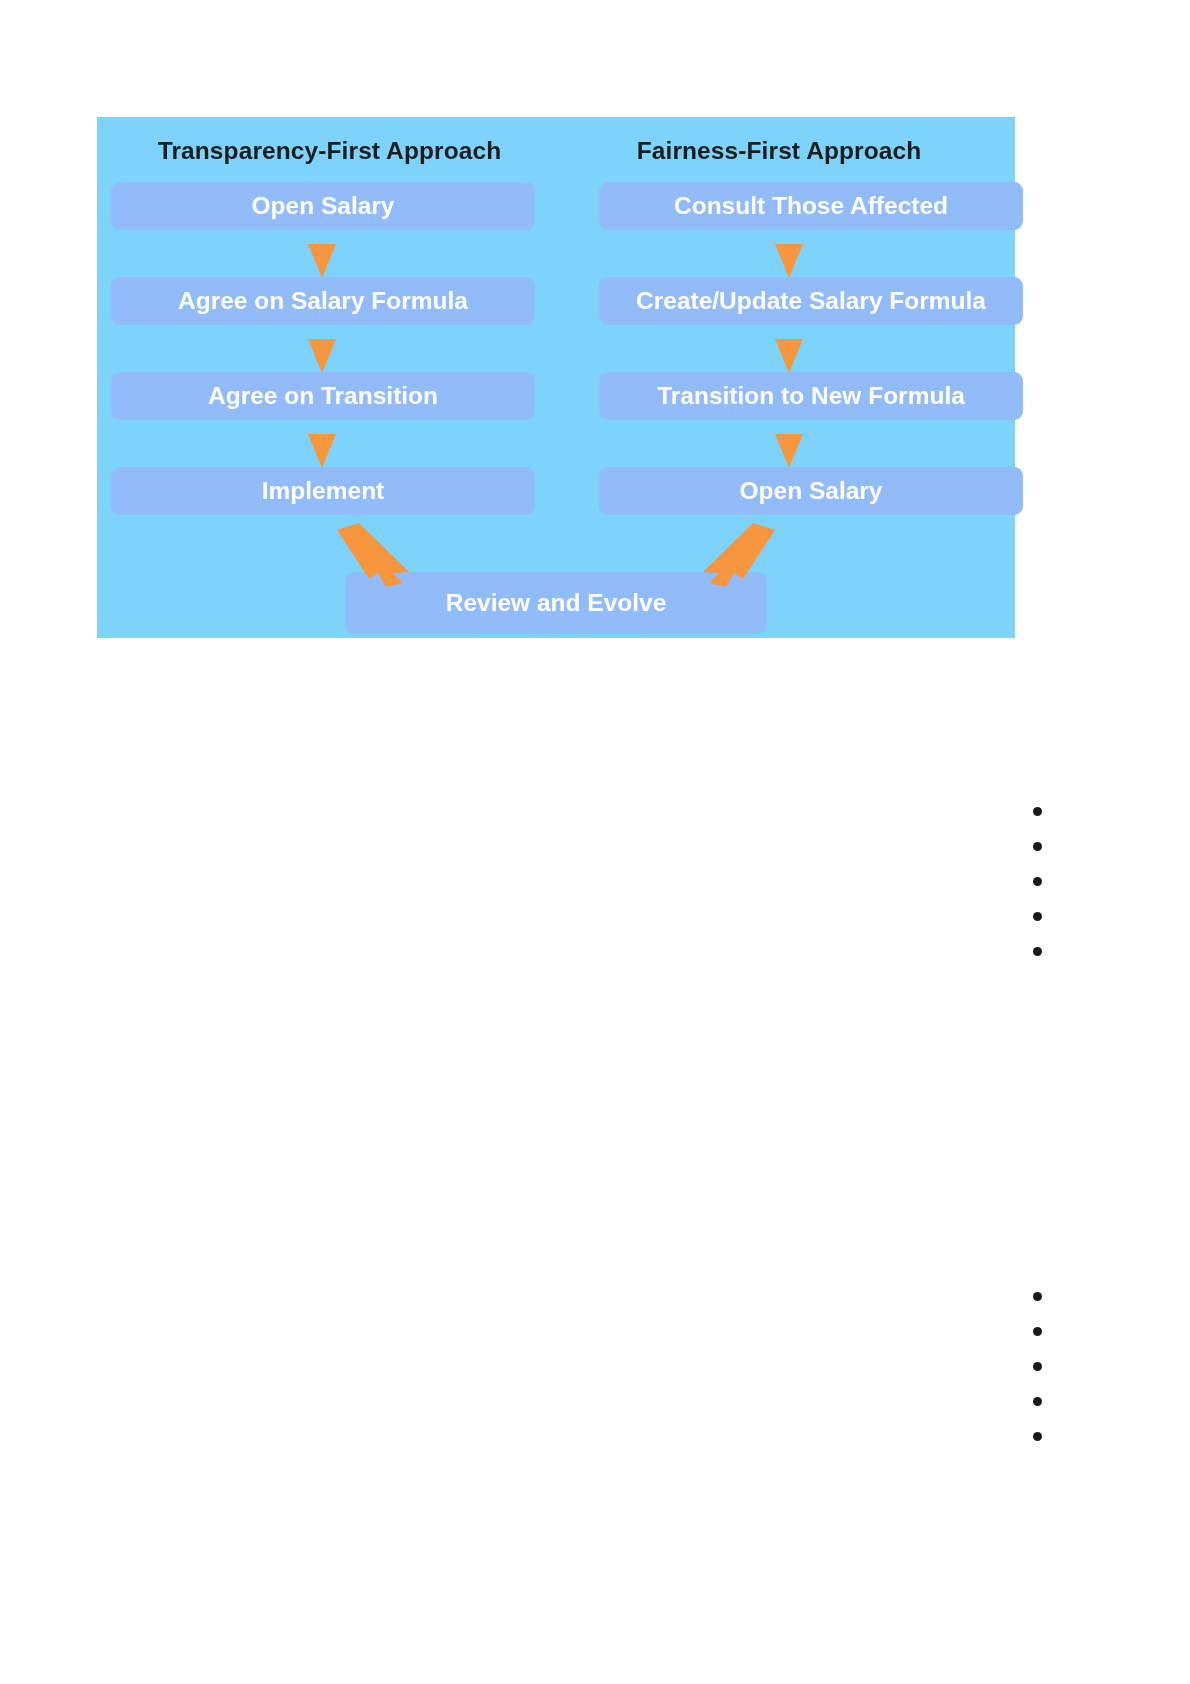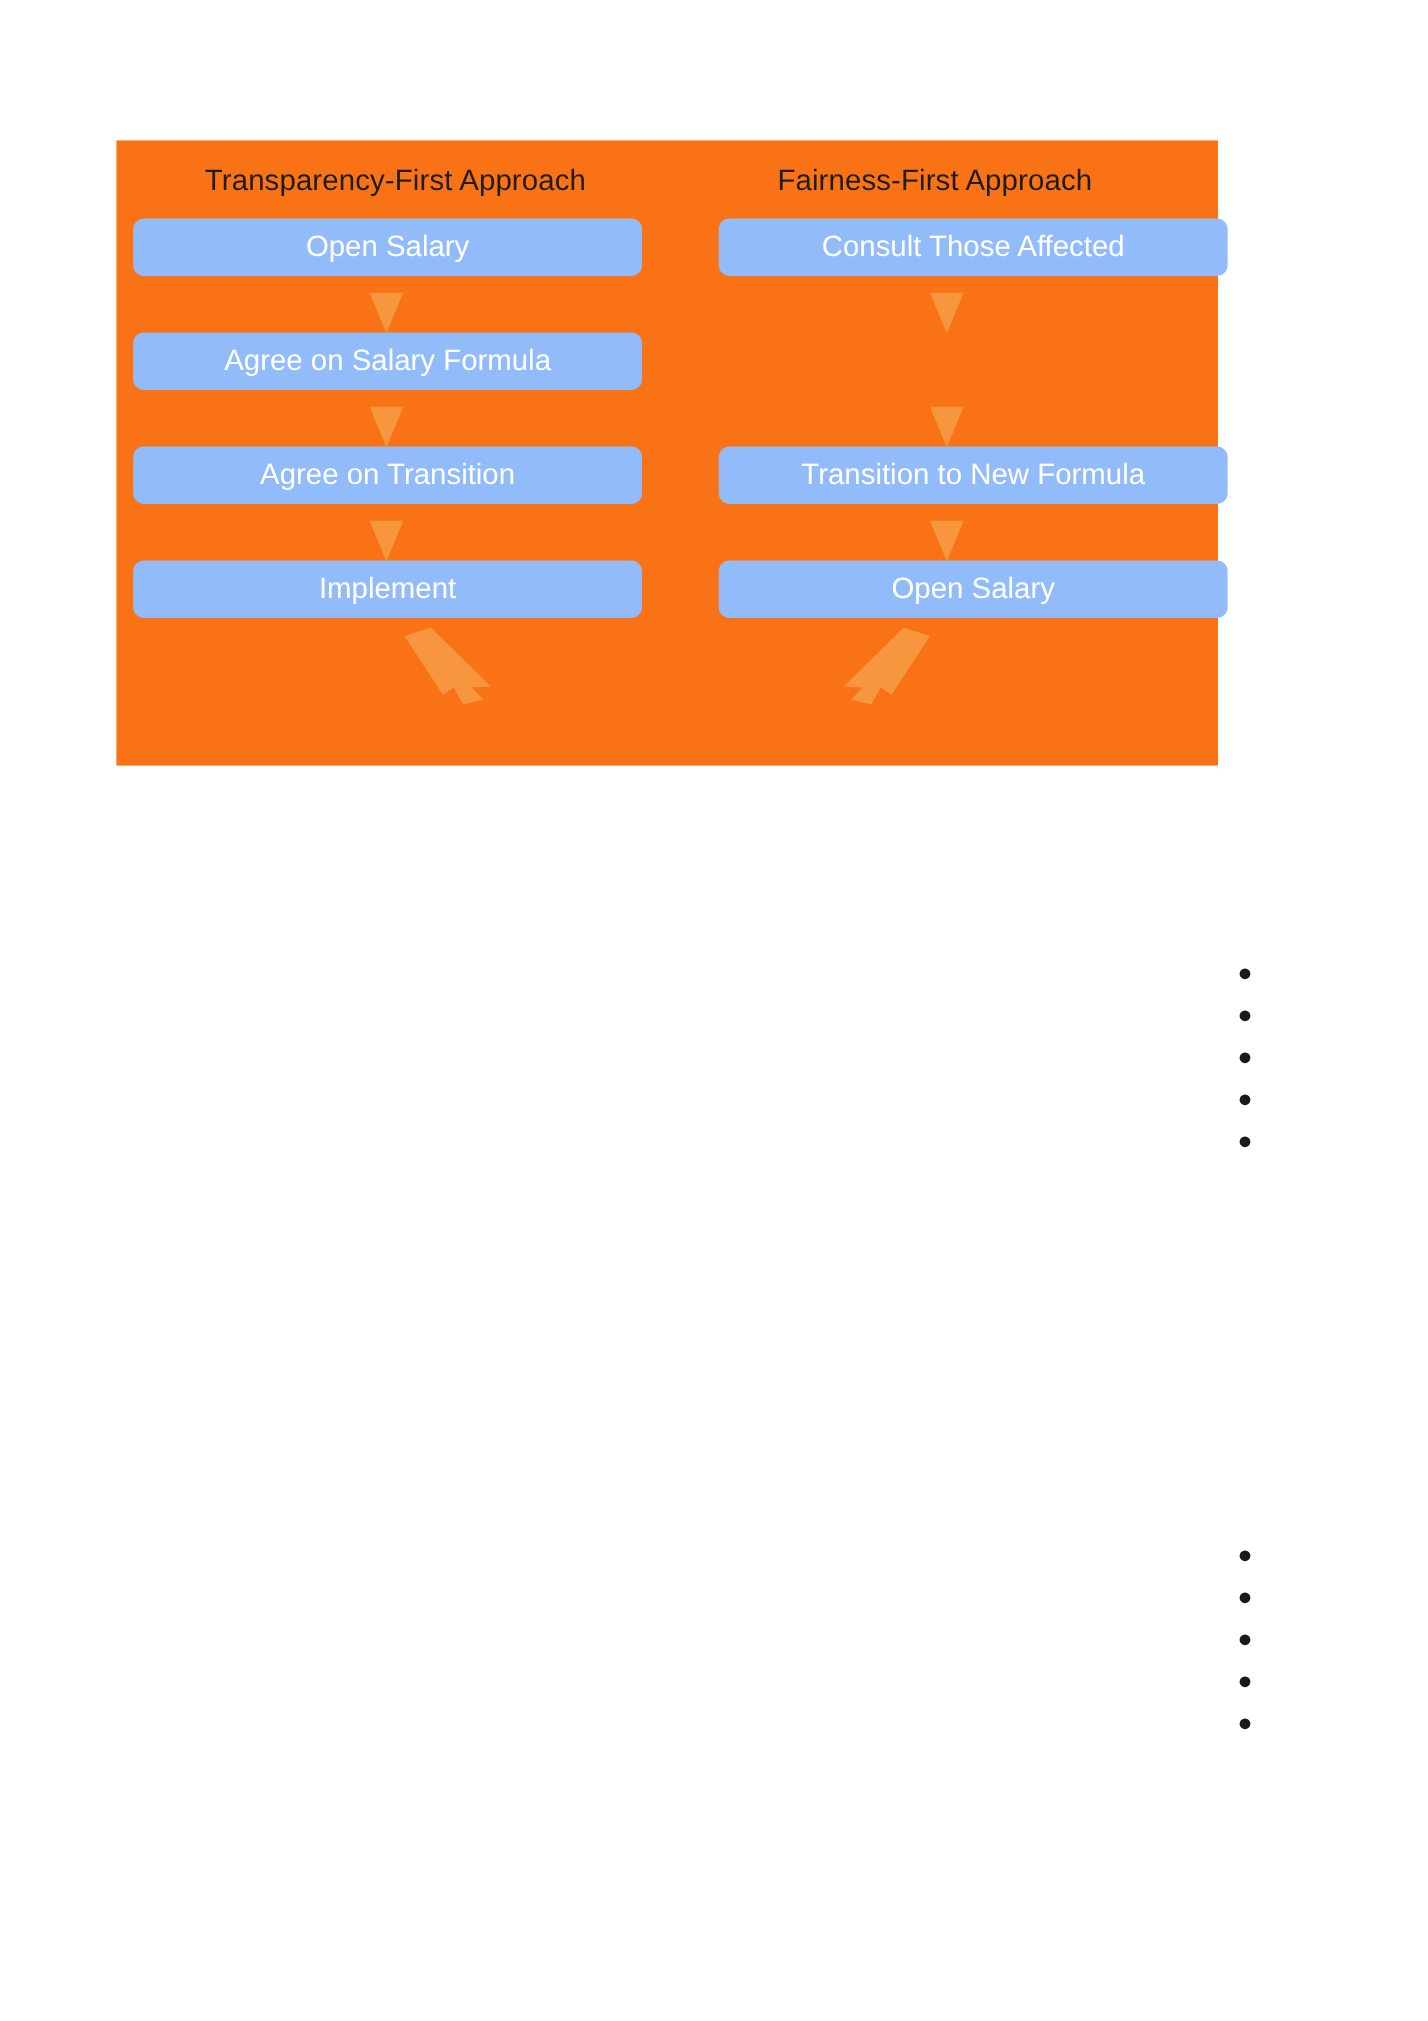--- a/index.html
+++ b/index.html
@@ -16,21 +16,22 @@
     overflow: hidden;
   }
 
   
   #diagram-container {
     position: absolute;
     left: 97px;
     top: 117px;
     width: 918px;
     height: 521px;
-    background: #f97316;
+    background: #7dd3fc;
+    font-weight: bold;
   }
 
   
   .column-heading {
     position: absolute;
     top: 20px;
     font-size: 24.5px;
     color: #1d1d1d;
     text-align: center;
     letter-spacing: 0.1px;
@@ -129,23 +130,25 @@
   <div class="column-heading" id="heading-left">Transparency-First Approach</div>
 
   <div class="column-heading" id="heading-right">Fairness-First Approach</div>
 
   <div class="flow-box col-left row-1">Open Salary</div>
   <div class="flow-box col-left row-2">Agree on Salary Formula</div>
   <div class="flow-box col-left row-3">Agree on Transition</div>
   <div class="flow-box col-left row-4">Implement</div>
 
   <div class="flow-box col-right row-1">Consult Those Affected</div>
+  <div class="flow-box col-right row-2">Create/Update Salary Formula</div>
   <div class="flow-box col-right row-3">Transition to New Formula</div>
   <div class="flow-box col-right row-4">Open Salary</div>
 
+  <div id="box-final">Review and Evolve</div>
 
   <svg id="arrow-layer" viewBox="0 0 918 521" width="918" height="521">
 
     <polygon fill="#f6963f" points="211,127 239,127 225,161"></polygon>
     <polygon fill="#f6963f" points="211,222 239,222 225,256"></polygon>
     <polygon fill="#f6963f" points="211,317 239,317 225,351"></polygon>
 
     <polygon fill="#f6963f" points="678,127 706,127 692,161"></polygon>
     <polygon fill="#f6963f" points="678,222 706,222 692,256"></polygon>
     <polygon fill="#f6963f" points="678,317 706,317 692,351"></polygon>

